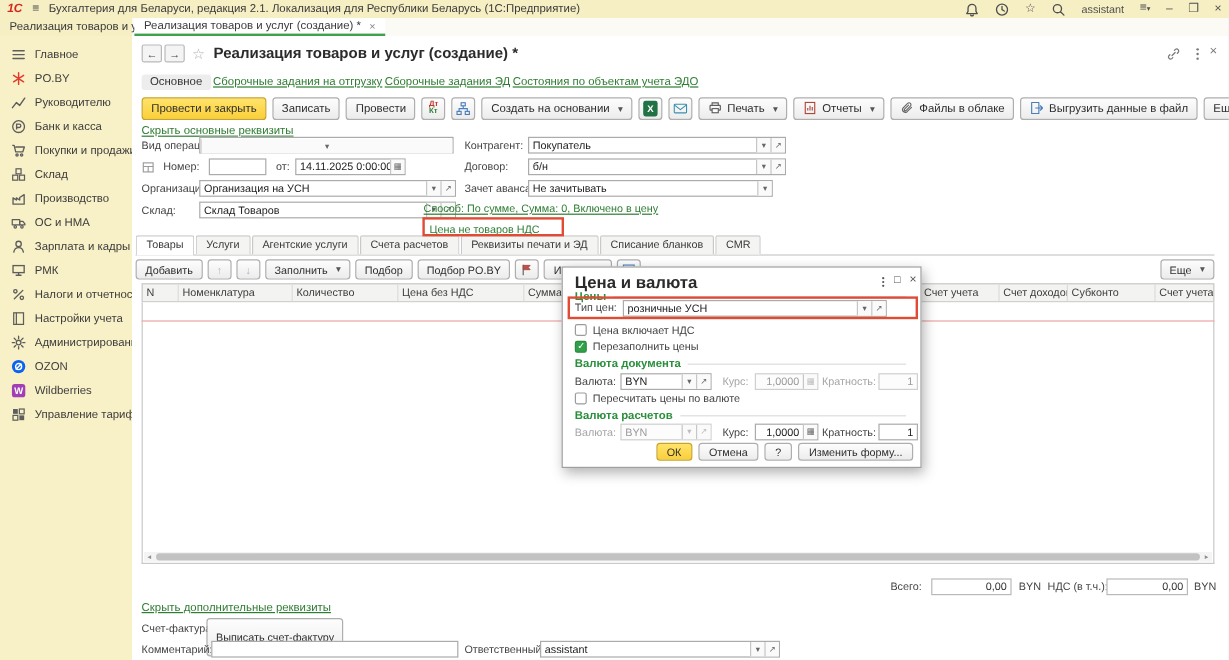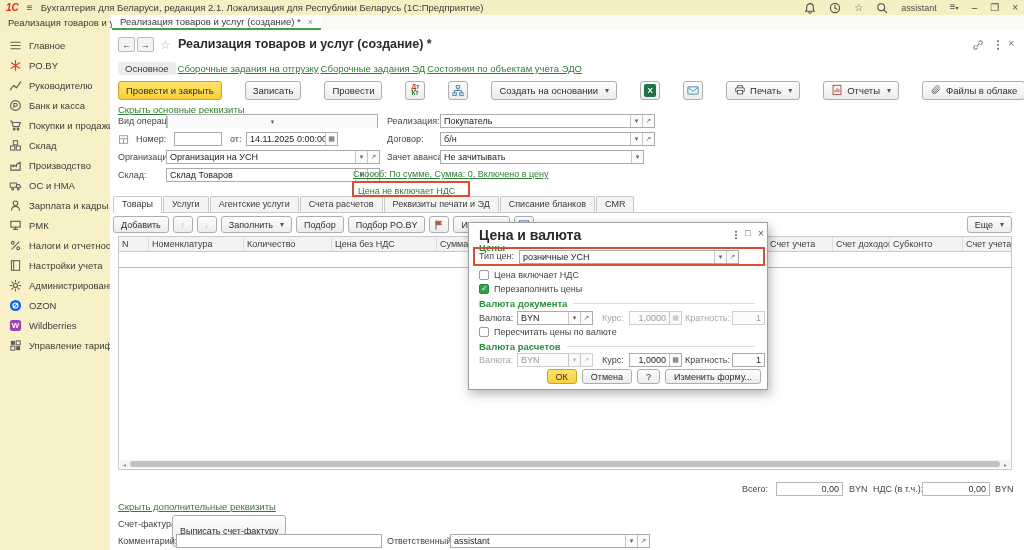--- a/index.html
+++ b/index.html
@@ -26,21 +26,21 @@
   .sb-item svg{flex:0 0 13px;display:block;}
   
   .main{position:absolute;left:110px;top:30px;width:914px;height:520px;background:#fff;}
   .navbtn{position:absolute;width:17px;height:15px;border:1px solid #b9b9b9;border-radius:2px;background:#f4f4f4;
           font-size:9px;color:#444;display:flex;align-items:center;justify-content:center;}
   .doctitle{position:absolute;left:68px;top:7px;font-size:12.5px;font-weight:bold;color:#2b2b2b;white-space:nowrap;}
   .hicon{position:absolute;color:#777;font-size:10px;}
   .navrow{position:absolute;left:8px;top:32px;display:flex;align-items:center;gap:2px;}
   .navmain{background:#ededed;border-radius:3px;padding:1px 7px;font-size:9.5px;color:#333;}
   .glink{color:#2f7d33;text-decoration:underline;font-size:9.5px;cursor:pointer;white-space:nowrap;}
-  .toolbar{position:absolute;left:0;top:50px;width:914px;height:20px;display:flex;align-items:center;gap:23px;padding:0 10px 0 8px;}
+  .toolbar{position:absolute;left:0;top:50px;width:914px;height:20px;display:flex;align-items:center;gap:5px;padding:0 10px 0 8px;}
   .btn{display:inline-flex;align-items:center;gap:4px;height:19px;padding:0 7px;border:1px solid #aeaeae;border-radius:3px;
        background:linear-gradient(#fdfdfd,#ececec);font-size:9.5px;color:#2e2e2e;white-space:nowrap;cursor:pointer;}
   .btn.yellow{background:linear-gradient(#ffe36a,#fbcf3a);border-color:#c7a427;}
   .btn.icon{padding:0 3px;min-width:20px;justify-content:center;}
   .dd::after{content:"▾";font-size:8px;color:#555;margin-left:3px;}
   .tb-spacer{margin-left:auto;display:flex;gap:5px;}
   .dtkt{display:flex;flex-direction:column;line-height:6px;font-size:6.5px;font-weight:bold;}
   .dtkt .dt{color:#c0392b;} .dtkt .kt{color:#2e7d32;}
   .xl{width:13px;height:13px;background:#217346;border-radius:2px;color:#fff;font-size:8px;font-weight:bold;
       display:flex;align-items:center;justify-content:center;}
@@ -344,21 +344,21 @@
       </div>
     </div>
 
     <span class="glink" style="position:absolute;left:8px;top:74px;">Скрыть основные реквизиты</span>
 
     <span class="lbl" style="left:8px;top:84px;">Вид операции:</span>
     <div class="fld" style="left:56px;top:84px;width:212px;flex-direction:column;">
       <div class="val">Продажа, комиссия</div>
       <div class="fbtn">▾</div>
     </div>
-    <span class="lbl" style="left:277px;top:84px;">Реализация:</span>
+    <span class="lbl" style="left:277px;top:84px;">Контрагент:</span>
     <div class="fld" style="left:330px;top:84px;width:215px;">
       <div class="val">Покупатель</div>
       <div class="fbtn">▾</div>
       <div class="fbtn">↗</div>
     </div>
 
     <svg style="position:absolute;left:8px;top:104px;" width="11" height="11" viewBox="0 0 14 14" fill="none" stroke="#9a9a9a" stroke-width="1.2">
         <rect x="1.8" y="2.2" width="10.4" height="9.6"></rect>
         <path d="M1.8 6h10.4M7 6v5.8"></path>
       </svg>
@@ -390,21 +390,21 @@
       <div class="fbtn">▾</div>
     </div>
 
     <span class="lbl" style="left:8px;top:138px;">Склад:</span>
     <div class="fld" style="left:56px;top:138px;width:214px;">
       <div class="val">Склад Товаров</div>
       <div class="fbtn">▾</div>
       <div class="fbtn">↗</div>
     </div>
     <span class="glink" style="position:absolute;left:243px;top:139px;font-size:9px;">Способ: По сумме, Сумма: 0, Включено в цену</span>
-    <span class="glink" style="position:absolute;left:248px;top:156px;font-size:9px;">Цена не включает НДС</span>
+    <span class="glink" style="position:absolute;left:248px;top:156px;font-size:9px;">Цена не товаров НДС</span>
 
     <div class="redbox" style="left:242px;top:151px;width:118px;height:16px;"></div>
 
     <div class="itemtabs">
       <div class="itab active">Товары</div>
       <div class="itab">Услуги</div>
       <div class="itab">Агентские услуги</div>
       <div class="itab">Счета расчетов</div>
       <div class="itab">Реквизиты печати и ЭД</div>
       <div class="itab">Списание бланков</div>

